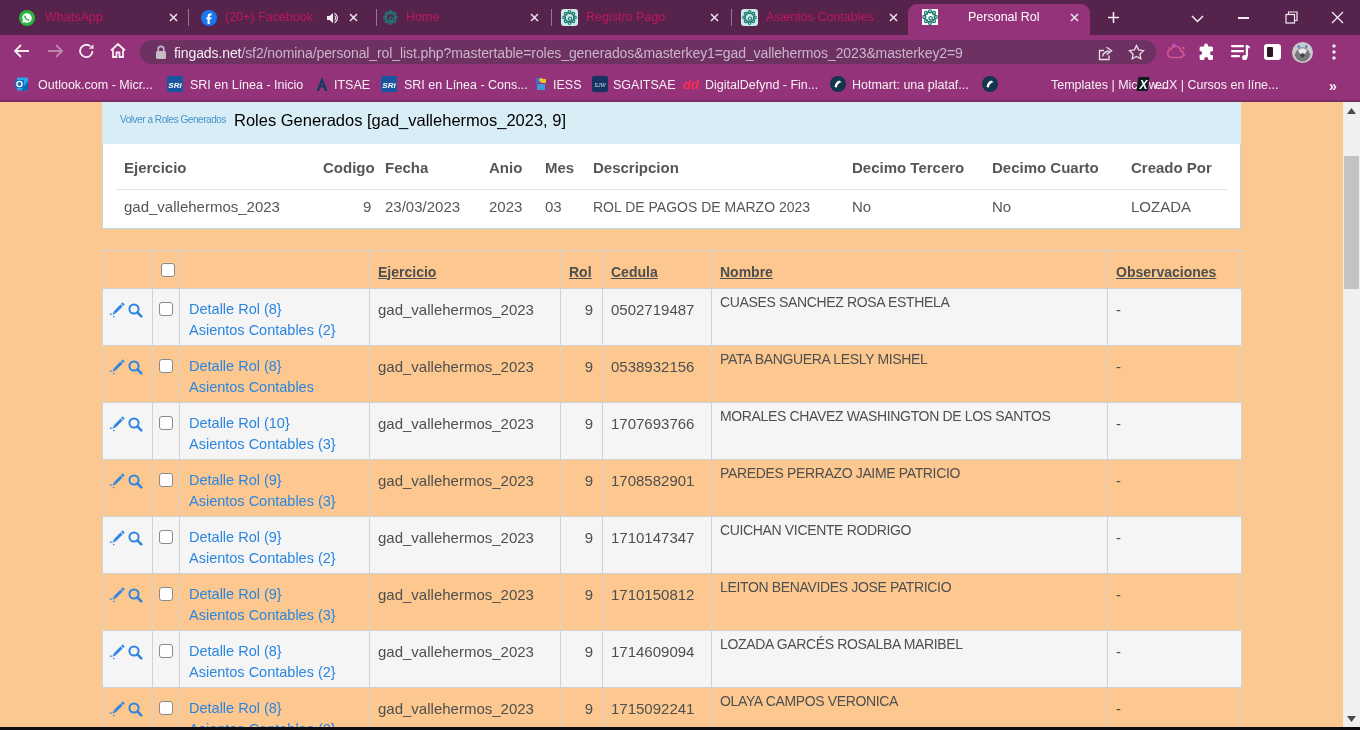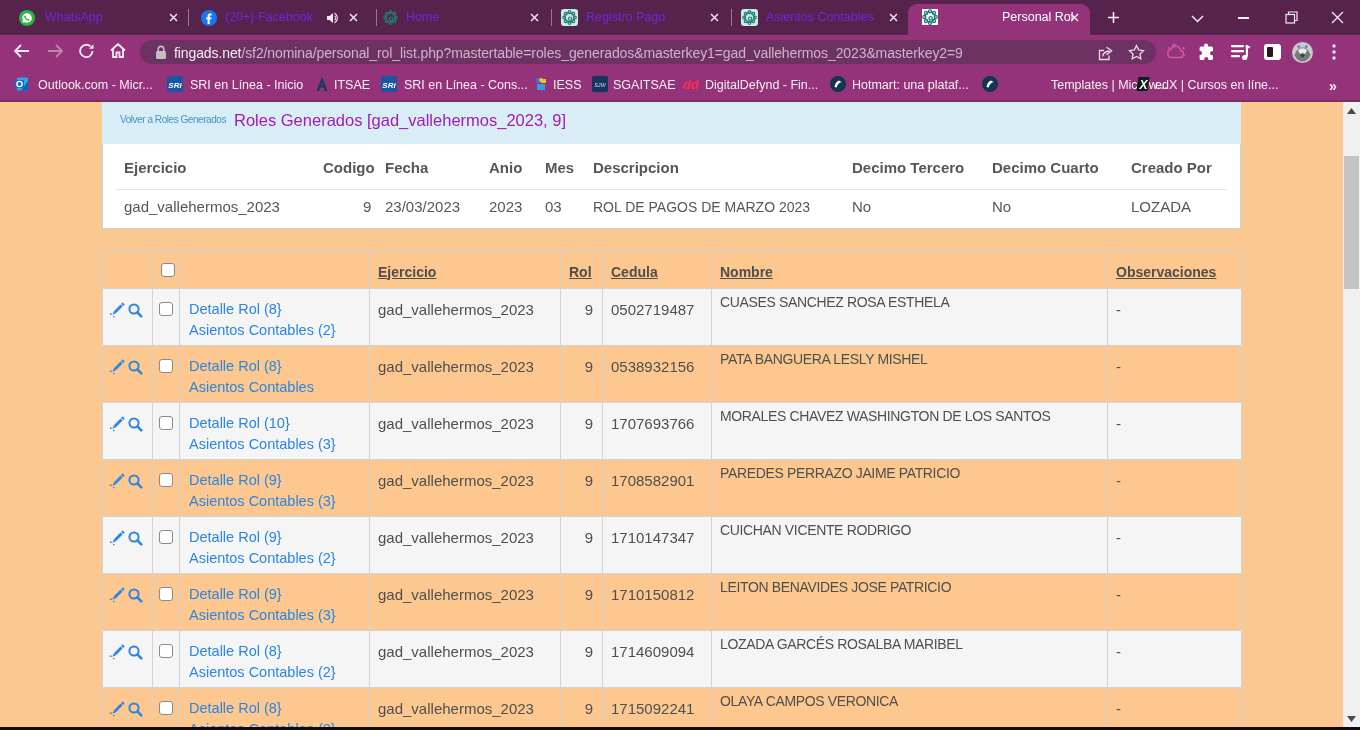--- a/index.html
+++ b/index.html
@@ -1,36 +1,36 @@
 <!DOCTYPE html>
 <html><head>
 <meta charset="utf-8">
 <style>
   * { margin:0; padding:0; box-sizing:border-box; }
   html,body { width:1360px; height:730px; overflow:hidden; font-family:"Liberation Sans", sans-serif; }
   body { position:relative; background:#fcc892; }
   .abs { position:absolute; }
   
   #tabbar { left:0; top:0; width:1360px; height:35px; background:#56234c; }
-  .tabtxt { position:absolute; top:10px; font-size:12.5px; color:#6d28d9; white-space:nowrap; }
+  .tabtxt { position:absolute; top:10px; font-size:12.5px; color:#be185d; white-space:nowrap; }
   .tsep { position:absolute; top:9px; width:1px; height:17px; background:rgba(255,255,255,0.38); }
   #activetab { position:absolute; left:908px; top:4px; width:182px; height:31px; background:#943379; border-radius:9px 9px 0 0; }
   #toolbar { left:0; top:35px; width:1360px; height:35px; background:#943379; }
   #omni { left:140px; top:40px; width:1016px; height:24px; border-radius:12px; background:#6d3162; }
   #urltxt { position:absolute; left:174px; top:45px; font-size:14px; letter-spacing:-0.1px; color:#cdb4c8; white-space:nowrap; width:900px; overflow:hidden; }
   #urltxt b { color:#f4eef3; font-weight:normal; }
   #bookbar { left:0; top:70px; width:1360px; height:32px; background:#943379; }
   #chromeshadow { left:0; top:99px; width:1360px; height:3px; background:linear-gradient(#943379,#6e2a5c); }
   .bktxt { position:absolute; top:78px; font-size:12.5px; color:#f6f0f5; white-space:nowrap; }
   .bkicon { position:absolute; top:76px; width:16px; height:16px; }
   
   #page { left:0; top:102px; width:1343px; height:628px; background:#fcc892; }
   #bluebar { left:102px; top:102px; width:1139px; height:42px; background:#d9edf7; }
   #volver { position:absolute; left:120px; top:114px; font-size:10px; letter-spacing:-0.45px; color:#4494c9; }
-  #ptitle { position:absolute; left:234px; top:111px; font-size:16.5px; color:#a21caf; }
+  #ptitle { position:absolute; left:234px; top:111px; font-size:16.5px; color:#000000; }
   #card1 { left:102px; top:144px; width:1139px; height:85px; background:#ffffff; border:1px solid #b9d7e2; border-top:none; }
   .h1t { position:absolute; top:159px; font-size:15px; font-weight:bold; color:#565656; white-space:nowrap; }
   .d1t { position:absolute; top:198px; font-size:15px; color:#565656; white-space:nowrap; }
   #hline1 { left:116px; top:189px; width:1111px; height:1px; background:#e2e2e2; }
   
   #tbl2 { left:102px; top:250px; width:1139px; }
   table { border-collapse:collapse; table-layout:fixed; width:1139px; }
   td, th { border:1px solid #d2d2d2; vertical-align:top; overflow:hidden; }
   tr.hd { height:38px; }
   tr.hd th { background:#fcc88f; text-align:left; padding-left:8px; vertical-align:middle; padding-top:4px; }
@@ -135,21 +135,21 @@
   </svg>
 <span class="tabtxt" style="left:766px">Asientos Contables</span>
 <svg class="abs" style="left:888px;top:12px" width="11" height="11" viewBox="0 0 11 11">
     <use href="#xicon"></use>
   </svg>
 
 <div class="abs" style="left:922px;top:9px;width:16px;height:16px;background:#fff"></div>
 <svg class="abs" style="left:922px;top:9px" width="16" height="16" viewBox="0 0 16 16">
     <use href="#gear"></use>
   </svg>
-<span class="tabtxt" style="left:1002px;color:#fff">Personal Rol</span>
+<span class="tabtxt" style="left:968px;color:#fff">Personal Rol</span>
 <svg class="abs" style="left:1069px;top:12px" width="11" height="11" viewBox="0 0 11 11">
     <use href="#xicon"></use>
   </svg>
 
 <svg class="abs" style="left:1107px;top:11px" width="13" height="13" viewBox="0 0 13 13">
     <path d="M6.5 1v11M1 6.5h11" stroke="#f3ecf2" stroke-width="1.6"></path>
   </svg>
 
 <svg class="abs" style="left:1191px;top:15px" width="13" height="8" viewBox="0 0 13 8">
     <path d="M1 1 L6.5 6.5 L12 1" stroke="#f3ecf2" stroke-width="1.5" fill="none"></path>

